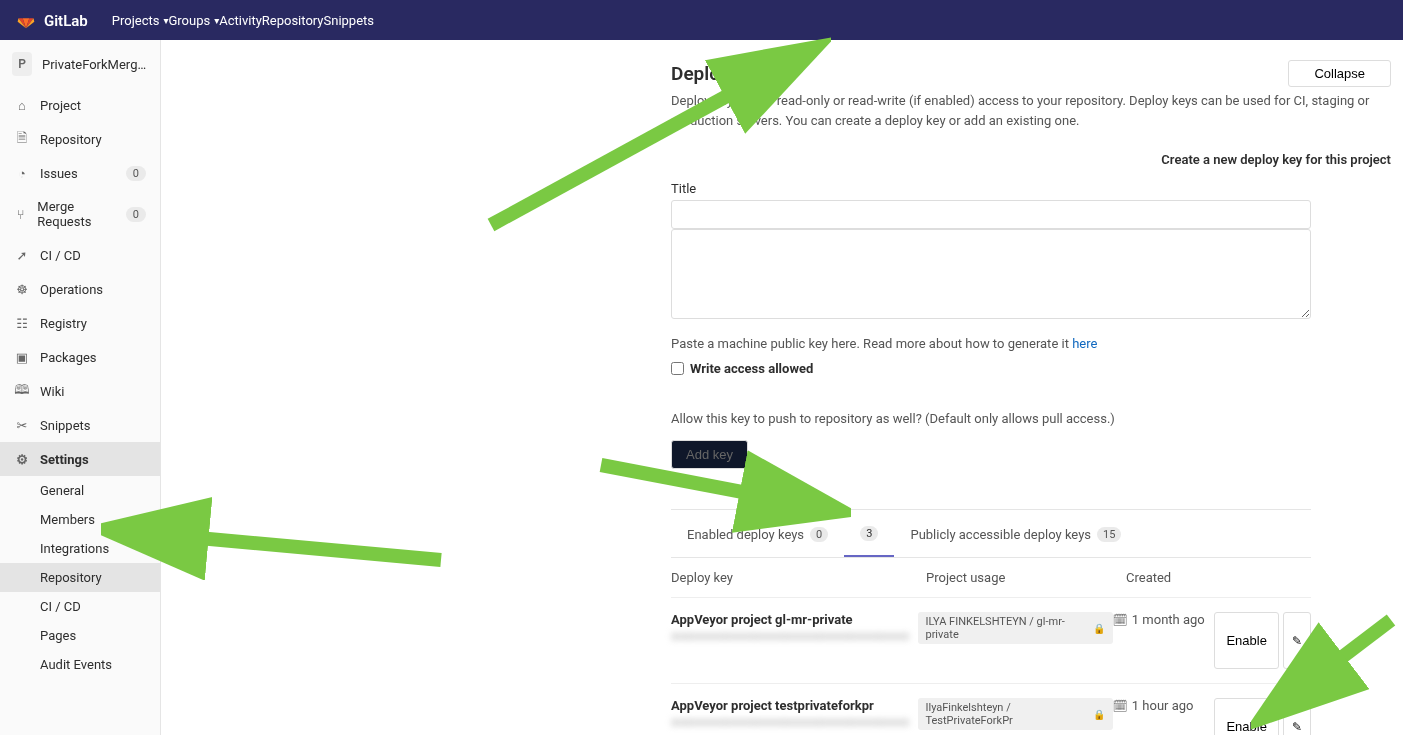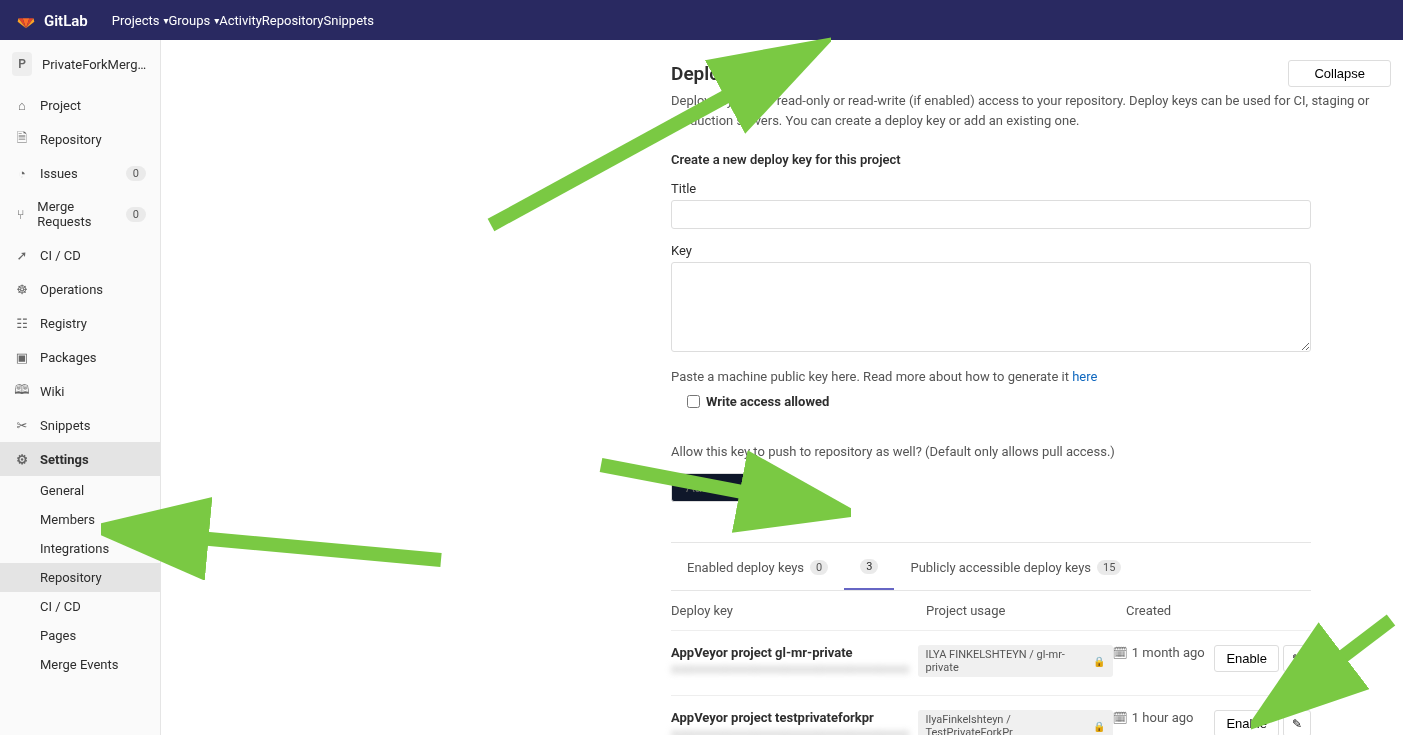--- a/index.html
+++ b/index.html
@@ -22,48 +22,48 @@
 .sidebar-sub { padding-left: 40px; }
 .sidebar-sub .sidebar-subitem { display: block; padding: 7px 14px 7px 0; cursor: pointer; font-size: 13px; color: #2e2e2e; }
 .sidebar-sub .sidebar-subitem.active { background: #e4e4e4; margin-left: -40px; padding-left: 40px; font-weight: 400; }
 .main { flex: 1; padding: 20px 16px 20px 16px; position: relative; }
 .content { margin-left: 494px; width: 720px; }
 .section-header { display: flex; justify-content: space-between; align-items: center; }
 .section-title { font-size: 19px; font-weight: 600; }
 .collapse-btn { border: 1px solid #ddd; background: #fff; padding: 5px 25px; border-radius: 3px; cursor: pointer; font-size: 13px; }
 .section-desc { color: #555; font-size: 13px; margin-top: 4px; line-height: 1.5; }
 .form-section { margin-top: 22px; }
-.form-heading { font-weight: 600; font-size: 13px; margin-bottom: 14px; }
+.form-heading { font-weight: 600; font-size: 13px; margin-bottom: 14px; text-align: right; }
 .form-label { display: block; font-size: 13px; margin-bottom: 4px; }
 .form-input { width: 640px; border: 1px solid #ddd; border-radius: 3px; padding: 6px 8px; font-size: 13px; }
 .form-textarea { width: 640px; height: 90px; border: 1px solid #ddd; border-radius: 3px; padding: 6px 8px; font-size: 13px; resize: both; }
 .form-help { font-size: 13px; color: #555; margin-top: 14px; }
 .form-help a { color: #1068bf; text-decoration: none; }
-.checkbox-row { margin-top: 10px; display: flex; align-items: center; gap: 6px; margin-left: 16px; }
+.checkbox-row { margin-top: 10px; display: flex; align-items: center; gap: 6px; }
 .checkbox-row label { font-weight: 700; font-size: 13px; }
 .help-text { font-size: 13px; color: #555; margin-top: 35px; }
 .add-btn { border: 1px solid #ddd; background: #0f172a; padding: 6px 14px; border-radius: 3px; cursor: pointer; font-size: 13px; margin-top: 14px; color: #666; }
 .tabs { display: flex; border-bottom: 1px solid #e5e5e5; margin-top: 40px; border-top: 1px solid #e5e5e5; padding-top: 2px; width: 640px; }
 .tab { padding: 14px 16px; cursor: pointer; font-size: 13px; color: #555; display: flex; align-items: center; gap: 6px; }
 .tab.active { border-bottom: 2px solid #6666c4; color: #2e2e2e; font-weight: 400; }
 .tab .count { background: #eaeaea; border-radius: 9px; font-size: 11px; padding: 1px 6px; }
 .table { width: 640px; margin-top: 0; }
 .table-header { display: flex; padding: 12px 0; font-size: 13px; color: #555; border-bottom: 1px solid #eee; }
 .col-key { width: 255px; }
 .col-usage { width: 200px; }
 .col-created { width: 105px; }
 .col-actions { flex: 1; display:flex; justify-content: flex-end; gap: 4px; }
 .table-row { display: flex; padding: 14px 0; border-bottom: 1px solid #eee; align-items: flex-start; }
 .key-name { font-weight: 700; font-size: 13px; }
 .key-fingerprint { filter: blur(3px); color: #aaa; font-size: 12px; margin-top: 2px; }
 .usage-badge { background: #f0f0f0; color: #555; font-size: 11px; padding: 3px 7px; border-radius: 3px; display: inline-flex; align-items: center; gap: 4px; margin-bottom: 4px; }
 .lock-icon { font-size: 10px; }
 .created-text { font-size: 13px; color: #555; display: flex; align-items: center; gap: 4px; }
 .calendar-icon { font-size: 12px; }
-.enable-btn { border: 1px solid #ddd; background: #fff; padding: 5px 11px; border-radius: 3px; cursor: pointer; font-size: 13px; }
+.enable-btn { border: 1px solid #ddd; background: #fff; padding: 20px 11px; border-radius: 3px; cursor: pointer; font-size: 13px; }
 .pencil-btn { border: 1px solid #ddd; background: #fff; padding: 5px 8px; border-radius: 3px; cursor: pointer; font-size: 12px; }
 .arrow { position: absolute; pointer-events: none; }
 </style>
 </head>
 <body>
 
 <div class="navbar">
   <div class="navbar-logo">
     <svg viewBox="0 0 24 24">
         <path fill="#fc6d26" d="M12 22l4-12H8z"></path>
@@ -149,37 +149,36 @@
         <span class="icon">⚙</span>
         <span>Settings</span>
       </div>
     <div class="sidebar-sub">
       <div class="sidebar-subitem">General</div>
       <div class="sidebar-subitem">Members</div>
       <div class="sidebar-subitem">Integrations</div>
       <div class="sidebar-subitem active">Repository</div>
       <div class="sidebar-subitem">CI / CD</div>
       <div class="sidebar-subitem">Pages</div>
-      <div class="sidebar-subitem">Merge Events</div>
+      <div class="sidebar-subitem">Audit Events</div>
     </div>
   </div>
 
   <div class="main">
     <div class="content">
       <div class="section-header">
         <div class="section-title">Deploy Keys</div>
         <button class="collapse-btn">Collapse</button>
       </div>
       <div class="section-desc">Deploy keys allow read-only or read-write (if enabled) access to your repository. Deploy keys can be used for CI, staging or production servers. You can create a deploy key or add an existing one.</div>
 
       <div class="form-section">
         <div class="form-heading">Create a new deploy key for this project</div>
         <label class="form-label">Title</label>
         <input class="form-input" style="">
-        <label class="form-label" style="margin-top:14px">Key</label>
         <textarea class="form-textarea" style=""></textarea>
         <div class="form-help"><span>Paste a machine public key here. Read more about how to generate it </span><a href="#">here</a></div>
         <div class="checkbox-row">
           <input type="checkbox" style="">
           <label>Write access allowed</label>
         </div>
         <div class="help-text">Allow this key to push to repository as well? (Default only allows pull access.)</div>
         <button class="add-btn">Add key</button>
       </div>
 

